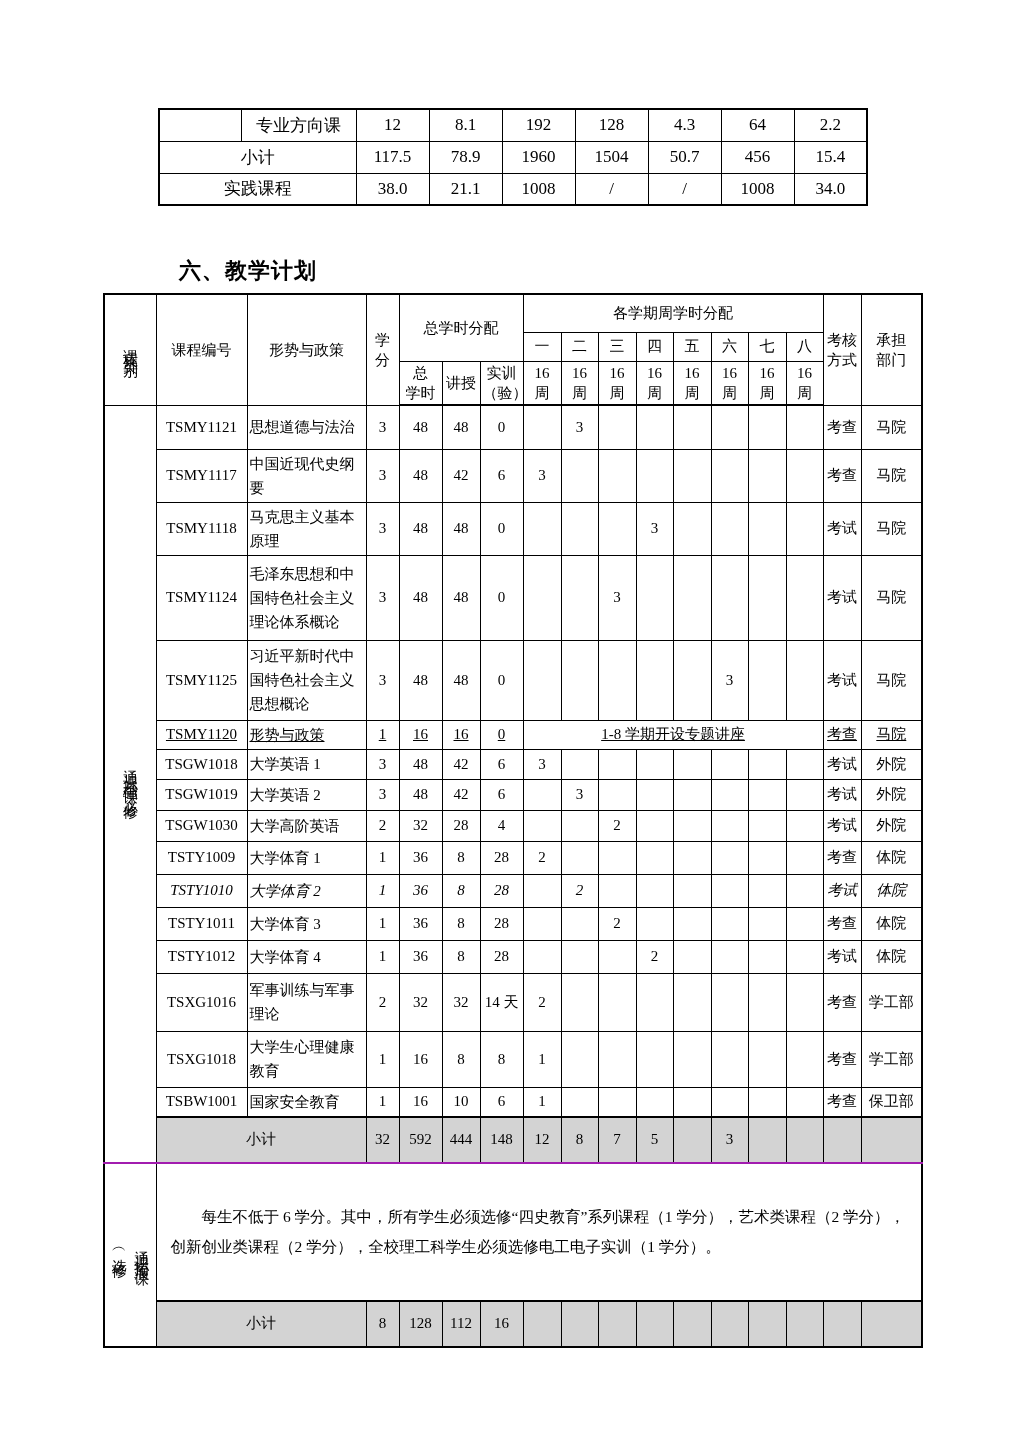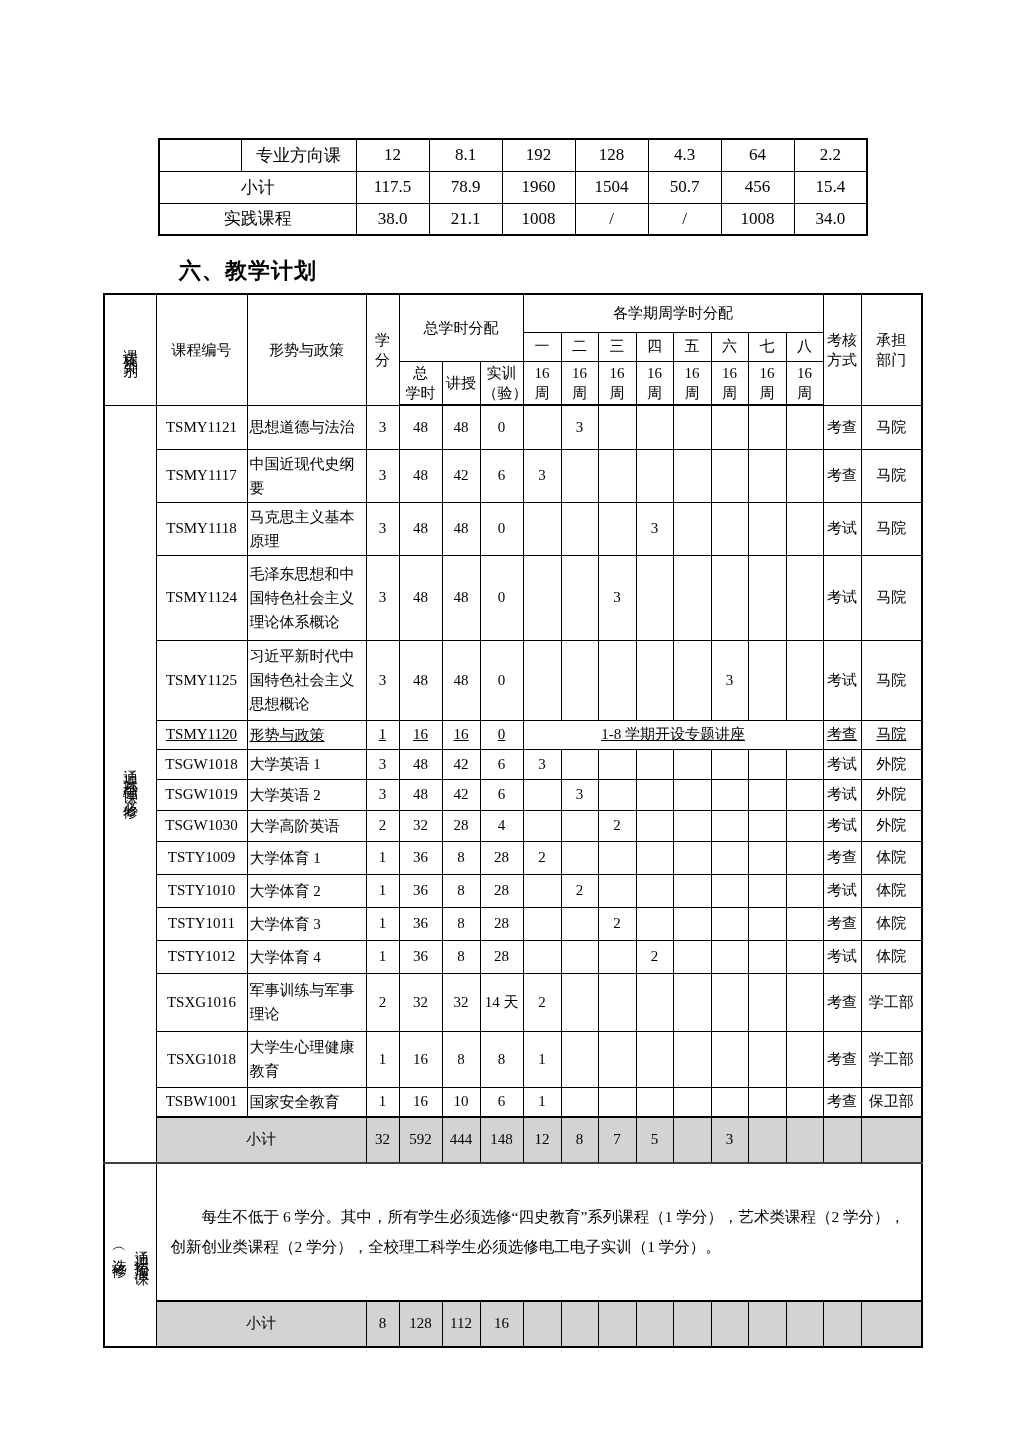--- a/index.html
+++ b/index.html
@@ -7,21 +7,21 @@
   body {
     width: 1024px; height: 1448px;
     font-family: "Liberation Serif", "DejaVu Serif", serif;
     color: #000;
   }
   .page { position: relative; width: 1024px; height: 1448px; background: #fff; overflow: hidden; }
 
   table { border-collapse: collapse; table-layout: fixed; }
 
   
-  .summary { position: absolute; left: 158px; top: 138px; width: 710px; border: 2px solid #000; }
+  .summary { position: absolute; left: 158px; top: 108px; width: 710px; border: 2px solid #000; }
   .summary td {
     border: 1px solid #000; text-align: center; vertical-align: middle;
     font-size: 17px; height: 32px; padding: 0 2px;
   }
 
   
   .heading {
     position: absolute; left: 179px; top: 256px;
     font-family: "Liberation Sans", "DejaVu Sans", sans-serif;
     font-weight: bold; font-size: 22px; letter-spacing: 1px; color: #000;
@@ -42,21 +42,21 @@
   .plan td.note {
     text-align: left; padding: 4px 14px; line-height: 1.9;
     text-indent: 2em; font-size: 15.5px;
   }
   .vtext {
     writing-mode: vertical-rl; text-orientation: mixed;
     letter-spacing: 5px; white-space: pre-line; display: inline-block; line-height: 1.5;
   }
   .shade td { background: #d3d3d3; }
   .subtotal td { border-top: 2px solid #000; }
-  .sec2row td { border-top: 2px solid #404040; }
+  .sec2row td { border-top: 2px solid #a21caf; }
 </style>
 </head>
 <body>
 
 <div class="page">
 
   <table class="summary">
     <colgroup>
       <col style="width:82px">
         <col style="width:115px">
@@ -341,21 +341,21 @@
           <td></td>
           <td></td>
           <td></td>
           <td></td>
           <td></td>
           <td></td>
           <td></td>
           <td>考查</td>
           <td>体院</td>
         </tr>
-        <tr style="height: 33px;">
+        <tr style="height: 33px; font-style: italic;">
           <td>TSTY1010</td>
           <td class="name">大学体育 2</td>
           <td>1</td>
           <td>36</td>
           <td>8</td>
           <td>28</td>
           <td></td>
           <td>2</td>
           <td></td>
           <td></td>

